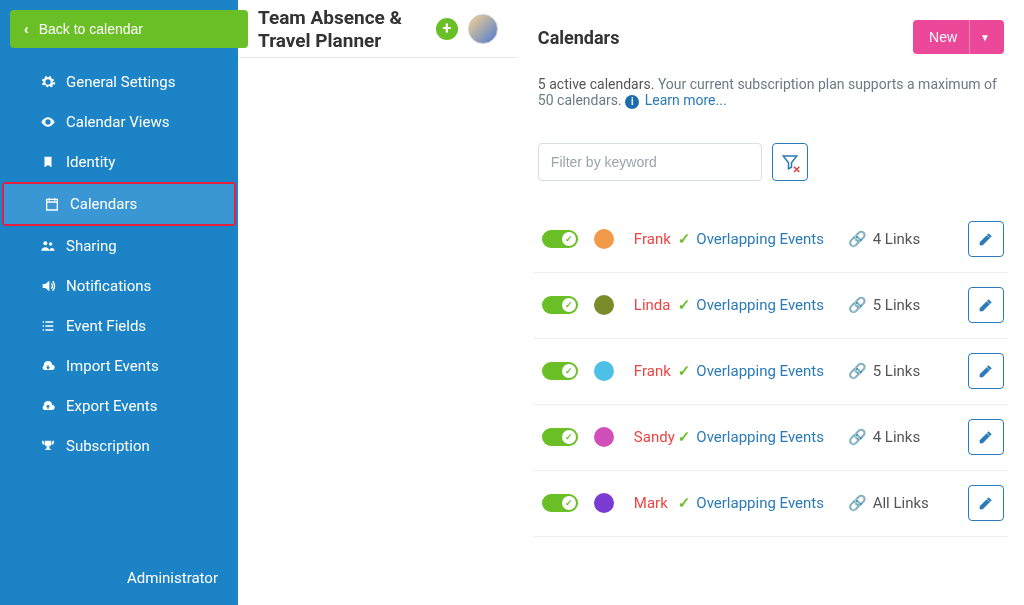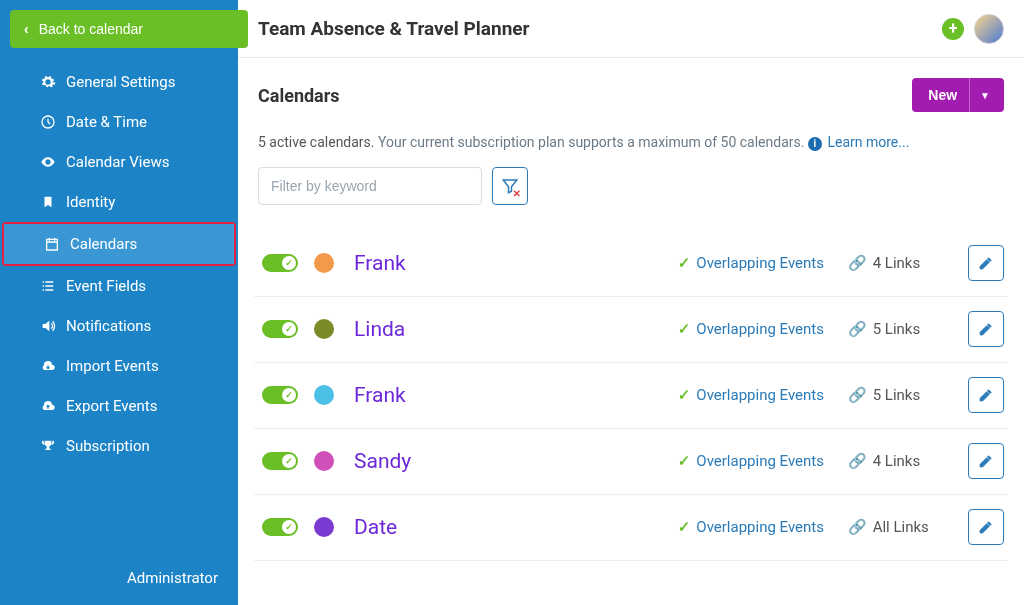--- a/index.html
+++ b/index.html
@@ -7,47 +7,47 @@
     .app { display: flex; width: 100%; height: 100%; }
     .sidebar { width: 238px; background: #1c84c6; display: flex; flex-direction: column; color: #fff; }
     .back-btn { width: 238px; height: 38px; margin: 10px; background: #6abf26; border: none; border-radius: 4px; color: #fff; display: flex; align-items: center; padding-left: 14px; font-size: 14px; cursor: pointer; }
     .back-btn .chev { margin-right: 10px; font-weight: bold; }
     .nav { margin-top: 4px; }
     .nav-item { display: flex; align-items: center; height: 40px; padding-left: 36px; color: #fff; cursor: pointer; font-size: 15px; }
     .nav-item.active { background: #3a97d3; }
     .nav-item .icon { width: 24px; display: inline-flex; justify-content: center; margin-right: 6px; }
     .highlight-box { border: 2px solid #e62040; border-radius: 4px; margin: 0 2px; }
     .sidebar-footer { margin-top: auto; padding: 18px 20px; font-size: 15px; text-align: right; }
-    .main { flex: 1; display: flex; flex-direction: column; overflow: auto; }
+    .main { flex: 1; display: flex; flex-direction: row; overflow: auto; }
     .header { display: flex; align-items: center; height: 58px; padding: 0 20px; border-bottom: 1px solid #e7e7e7; }
     .header h1 { font-size: 19px; font-weight: 700; color: #333; }
     .header-actions { margin-left: auto; display: flex; align-items: center; gap: 10px; }
     .add-circle { width: 22px; height: 22px; border-radius: 50%; background: #6abf26; color: #fff; display: inline-flex; align-items: center; justify-content: center; font-size: 16px; font-weight: bold; cursor: pointer; }
     .avatar { width: 30px; height: 30px; border-radius: 50%; background: linear-gradient(135deg,#f9d38c,#4b7bd4); border: 1px solid #ccc; cursor: pointer; }
     .content { padding: 20px 16px 20px 16px; }
     .section-head { display: flex; align-items: center; margin-bottom: 22px; padding: 0 4px;}
     .section-head h2 { font-size: 18px; font-weight: 700; }
-    .new-btn { margin-left: auto; background: #a21caf; color: #fff; border: none; height: 34px; border-radius: 4px; display: flex; align-items: center; padding: 0 4px 0 16px; font-size: 14px; cursor: pointer; font-weight: bold; }
+    .new-btn { margin-left: auto; background: #ec4899; color: #fff; border: none; height: 34px; border-radius: 4px; display: flex; align-items: center; padding: 0 4px 0 16px; font-size: 14px; cursor: pointer; }
     .new-btn .caret-box { border-left: 1px solid rgba(255,255,255,0.35); margin-left: 12px; padding: 0 10px; font-size: 10px; height: 100%; display:flex; align-items:center;}
-    .meta-row { color: #6b7a86; font-size: 14px; margin-bottom: 16px; padding: 0 4px;}
+    .meta-row { color: #6b7a86; font-size: 14px; margin-bottom: 34px; padding: 0 4px;}
     .meta-row .strong { color: #555; }
     .meta-row a { color: #2b7bb9; text-decoration: none; }
     .info-dot { display:inline-flex; width:14px; height:14px; border-radius:50%; background:#1c6cb0; color:#fff; font-size:10px; align-items:center; justify-content:center; font-weight:bold; margin-right:2px;}
     .filter-row { display: flex; gap: 10px; margin-bottom: 26px; padding: 0 4px;}
     .filter-input { width: 224px; height: 38px; border: 1px solid #d7dde3; border-radius: 4px; padding: 0 12px; font-size: 14px; color: #555; }
     .filter-input::placeholder { color: #9aa5af; }
     .filter-clear { width: 36px; height: 38px; border: 1px solid #2b7bb9; border-radius: 4px; background: #fff; display:flex; align-items:center; justify-content:center; cursor:pointer; position:relative;}
     .filter-clear svg { width:18px; height:18px; stroke:#2b7bb9; fill:none; stroke-width:2;}
     .filter-clear .x { position:absolute; bottom:5px; right:6px; color:#e04040; font-size:10px; font-weight:bold;}
     .cal-list { }
     .cal-row { display: flex; align-items: center; height: 66px; border-bottom: 1px solid #eceff2; padding: 0 4px 0 8px; }
     .toggle { width: 36px; height: 18px; border-radius: 10px; background: #6abf26; position: relative; margin-right: 16px; cursor: pointer; display:flex; align-items:center; justify-content:flex-end; padding-right:2px;}
     .toggle .knob { width: 14px; height: 14px; border-radius: 50%; background: #fff; display:flex; align-items:center; justify-content:center; color:#6abf26; font-size:9px; font-weight:bold;}
     .swatch { width: 20px; height: 20px; border-radius: 50%; margin-right: 20px; }
-    .cal-name { color: #6d28d9; font-size: 21px; cursor: pointer; }
+    .cal-name { color: #ef4444; font-size: 15px; cursor: pointer; }
     .overlap { margin-left: auto; color: #2b7bb9; font-size: 15px; display: flex; align-items: center; cursor: pointer; }
     .overlap .check { color: #6abf26; margin-right: 6px; font-weight: bold; }
     .links-cell { width: 110px; margin-left: 24px; color: #555; font-size: 15px; display:flex; align-items:center; }
     .links-cell .link-icon { margin-right: 6px; }
     .edit-btn { width: 36px; height: 36px; border: 1px solid #2b7bb9; border-radius: 4px; background: #fff; margin-left: 10px; display:flex; align-items:center; justify-content:center; cursor:pointer; }
     .edit-btn svg { width:16px; height:16px; stroke:#2b7bb9; fill:#2b7bb9;}
   </style>
 </head>
 <body>
 
@@ -61,29 +61,20 @@
         <div class="nav-item">
           <span class="icon">
             <svg viewBox="0 0 24 24" width="16" height="16" fill="white">
               <path d="M12 8a4 4 0 100 8 4 4 0 000-8zm9 4l2 1-1 3-2-.5a8 8 0 01-1.5 1.5l.5 2-3 1-1-2h-2l-1 2-3-1 .5-2A8 8 0 016 16.5L4 17l-1-3 2-1v-2l-2-1 1-3 2 .5A8 8 0 017.5 6L7 4l3-1 1 2h2l1-2 3 1-.5 2A8 8 0 0118 7.5l2-.5 1 3-2 1v2z"></path>
             </svg>
           </span>
           <span>General Settings</span>
         </div>
         <div class="nav-item">
           <span class="icon">
-            <svg viewBox="0 0 24 24" width="16" height="16" fill="none" stroke="white" stroke-width="2">
-              <circle cx="12" cy="12" r="9"></circle>
-              <path d="M12 7v5l3 3"></path>
-            </svg>
-          </span>
-          <span>Date &amp; Time</span>
-        </div>
-        <div class="nav-item">
-          <span class="icon">
             <svg viewBox="0 0 24 24" width="18" height="16" fill="white">
               <path d="M12 5C6 5 2 12 2 12s4 7 10 7 10-7 10-7-4-7-10-7zm0 11a4 4 0 110-8 4 4 0 010 8z"></path>
             </svg>
           </span>
           <span>Calendar Views</span>
         </div>
         <div class="nav-item">
           <span class="icon">
             <svg viewBox="0 0 24 24" width="14" height="16" fill="white">
               <path d="M6 3h12v18l-6-4-6 4z"></path>
@@ -96,34 +87,44 @@
             <span class="icon">
               <svg viewBox="0 0 24 24" width="16" height="16" fill="white">
                 <path d="M4 5h16v16H4z M4 9h16 M8 3v4 M16 3v4" stroke="white" stroke-width="2" fill="none"></path>
               </svg>
             </span>
             <span>Calendars</span>
           </div>
         </div>
         <div class="nav-item">
           <span class="icon">
-            <svg viewBox="0 0 24 24" width="16" height="16" fill="none" stroke="white" stroke-width="2">
-              <path d="M4 6h2M8 6h12M4 12h2M8 12h12M4 18h2M8 18h12"></path>
-            </svg>
-          </span>
-          <span>Event Fields</span>
+            <svg viewBox="0 0 24 24" width="18" height="16" fill="white">
+              <circle cx="8" cy="8" r="3"></circle>
+              <circle cx="16" cy="9" r="2.5"></circle>
+              <path d="M2 19c0-3 3-5 6-5s6 2 6 5M14 19c0-2 2-4 4-4s4 2 4 4"></path>
+            </svg>
+          </span>
+          <span>Sharing</span>
         </div>
         <div class="nav-item">
           <span class="icon">
             <svg viewBox="0 0 24 24" width="16" height="16" fill="white">
               <path d="M4 9v6h4l6 5V4L8 9H4z"></path>
               <path d="M17 8a6 6 0 010 8M19 5a10 10 0 010 14" fill="none" stroke="white" stroke-width="2"></path>
             </svg>
           </span>
           <span>Notifications</span>
+        </div>
+        <div class="nav-item">
+          <span class="icon">
+            <svg viewBox="0 0 24 24" width="16" height="16" fill="none" stroke="white" stroke-width="2">
+              <path d="M4 6h2M8 6h12M4 12h2M8 12h12M4 18h2M8 18h12"></path>
+            </svg>
+          </span>
+          <span>Event Fields</span>
         </div>
         <div class="nav-item">
           <span class="icon">
             <svg viewBox="0 0 24 24" width="18" height="16" fill="white">
               <path d="M6 18h12a4 4 0 000-8 6 6 0 00-12 1 4 4 0 000 7z"></path>
               <path d="M12 11v5m0 0l-2-2m2 2l2-2" stroke="#1c84c6" stroke-width="2" fill="none"></path>
             </svg>
           </span>
           <span>Import Events</span>
         </div>
@@ -262,21 +263,21 @@
               <svg viewBox="0 0 24 24">
                 <path d="M3 17l10-10 4 4-10 10H3v-4zM14 6l4 4 2-2-4-4-2 2z"></path>
               </svg>
             </button>
           </div>
           <div class="cal-row">
             <span class="toggle">
               <span class="knob">✓</span>
             </span>
             <span class="swatch" style="background:#7a3bd3"></span>
-            <a class="cal-name">Date</a>
+            <a class="cal-name">Mark</a>
             <a class="overlap">
               <span class="check">✓</span>
               <span>Overlapping Events</span>
             </a>
             <span class="links-cell">
               <span class="link-icon">🔗</span>
               <span>All Links</span>
             </span>
             <button class="edit-btn">
               <svg viewBox="0 0 24 24">

